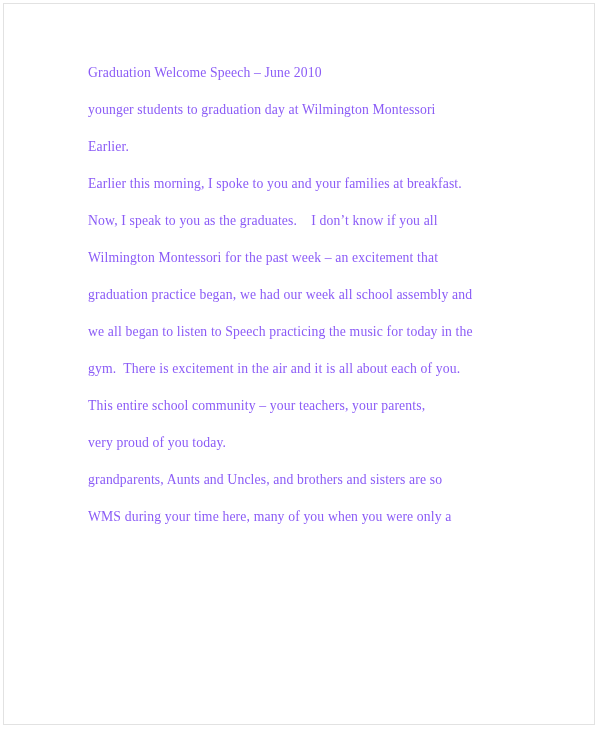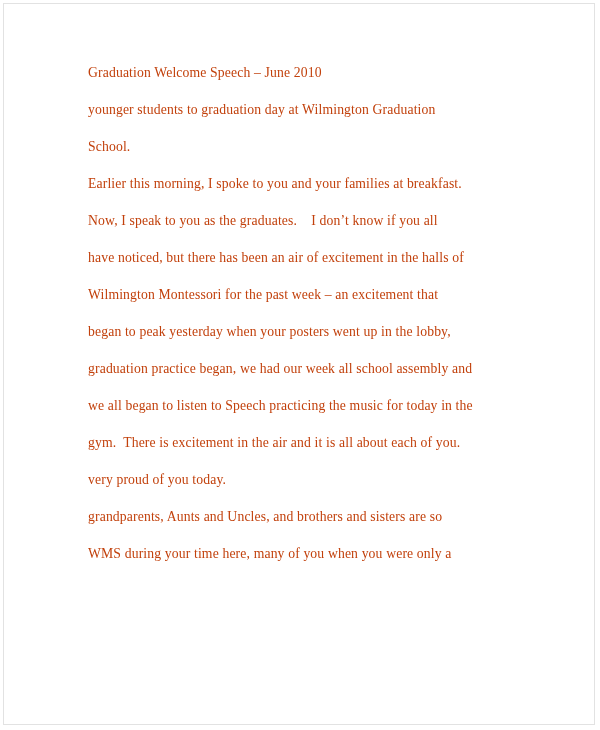--- a/index.html
+++ b/index.html
@@ -28,21 +28,21 @@
     top: 50px;
     width: 450px;
   }
   .para {
     margin: 0;
   }
   .line {
     display: block;
     font-size: 13.7px;
     line-height: 37px;
-    color: #c2410c;
+    color: #8b5cf6;
     letter-spacing: 0.01em;
     white-space: pre;
     -webkit-font-smoothing: antialiased;
   }
   .line.indent {
     padding-left: 35px;
   }
   .doc-title .line {
     font-size: 13.7px;
   }
@@ -51,33 +51,32 @@
 <body>
 
 <div id="page">
   <div id="doc-body">
 
     <div class="para doc-title">
       <span class="line">Graduation Welcome Speech – June 2010</span>
     </div>
 
     <div class="para">
-      <span class="line">younger students to graduation day at Wilmington Graduation</span>
-      <span class="line">School.</span>
+      <span class="line">younger students to graduation day at Wilmington Montessori</span>
+      <span class="line">Earlier.</span>
     </div>
 
     <div class="para">
       <span class="line">Earlier this morning, I spoke to you and your families at breakfast.</span>
       <span class="line">Now, I speak to you as the graduates.    I don’t know if you all</span>
-      <span class="line">have noticed, but there has been an air of excitement in the halls of</span>
       <span class="line">Wilmington Montessori for the past week – an excitement that</span>
-      <span class="line">began to peak yesterday when your posters went up in the lobby,</span>
       <span class="line">graduation practice began, we had our week all school assembly and</span>
       <span class="line">we all began to listen to Speech practicing the music for today in the</span>
       <span class="line">gym.  There is excitement in the air and it is all about each of you.</span>
+      <span class="line">This entire school community – your teachers, your parents,</span>
       <span class="line">very proud of you today.</span>
       <span class="line">grandparents, Aunts and Uncles, and brothers and sisters are so</span>
     </div>
 
     <div class="para">
       <span class="line">WMS during your time here, many of you when you were only a</span>
     </div>
 
   </div>
 </div>

